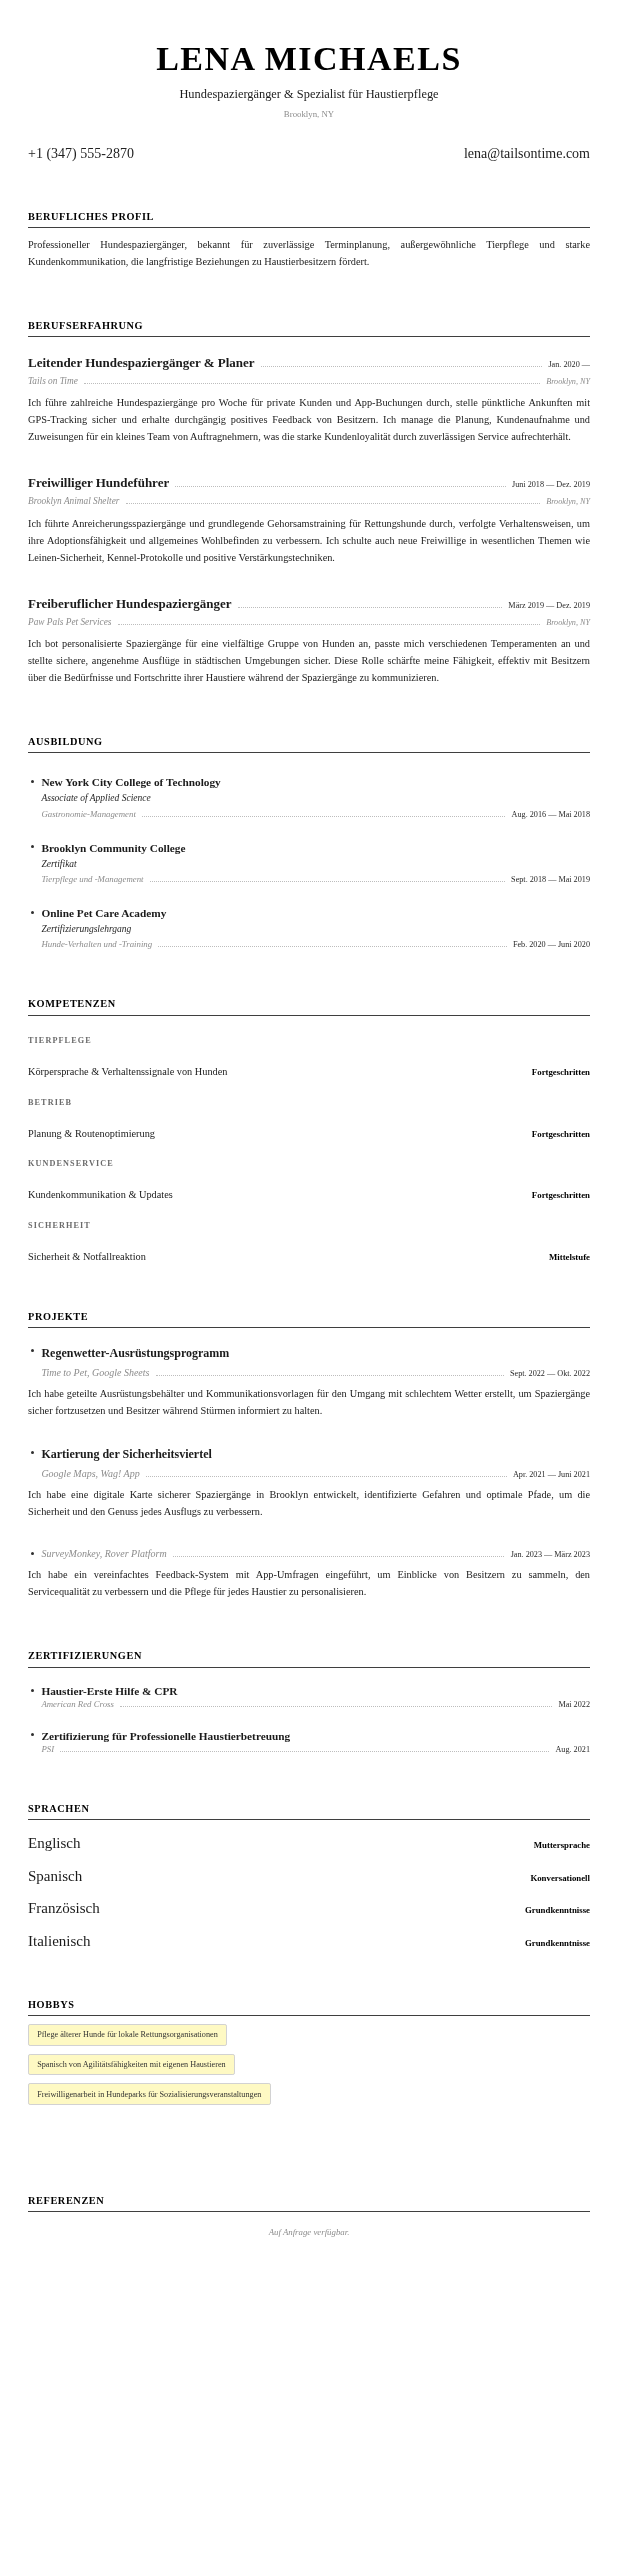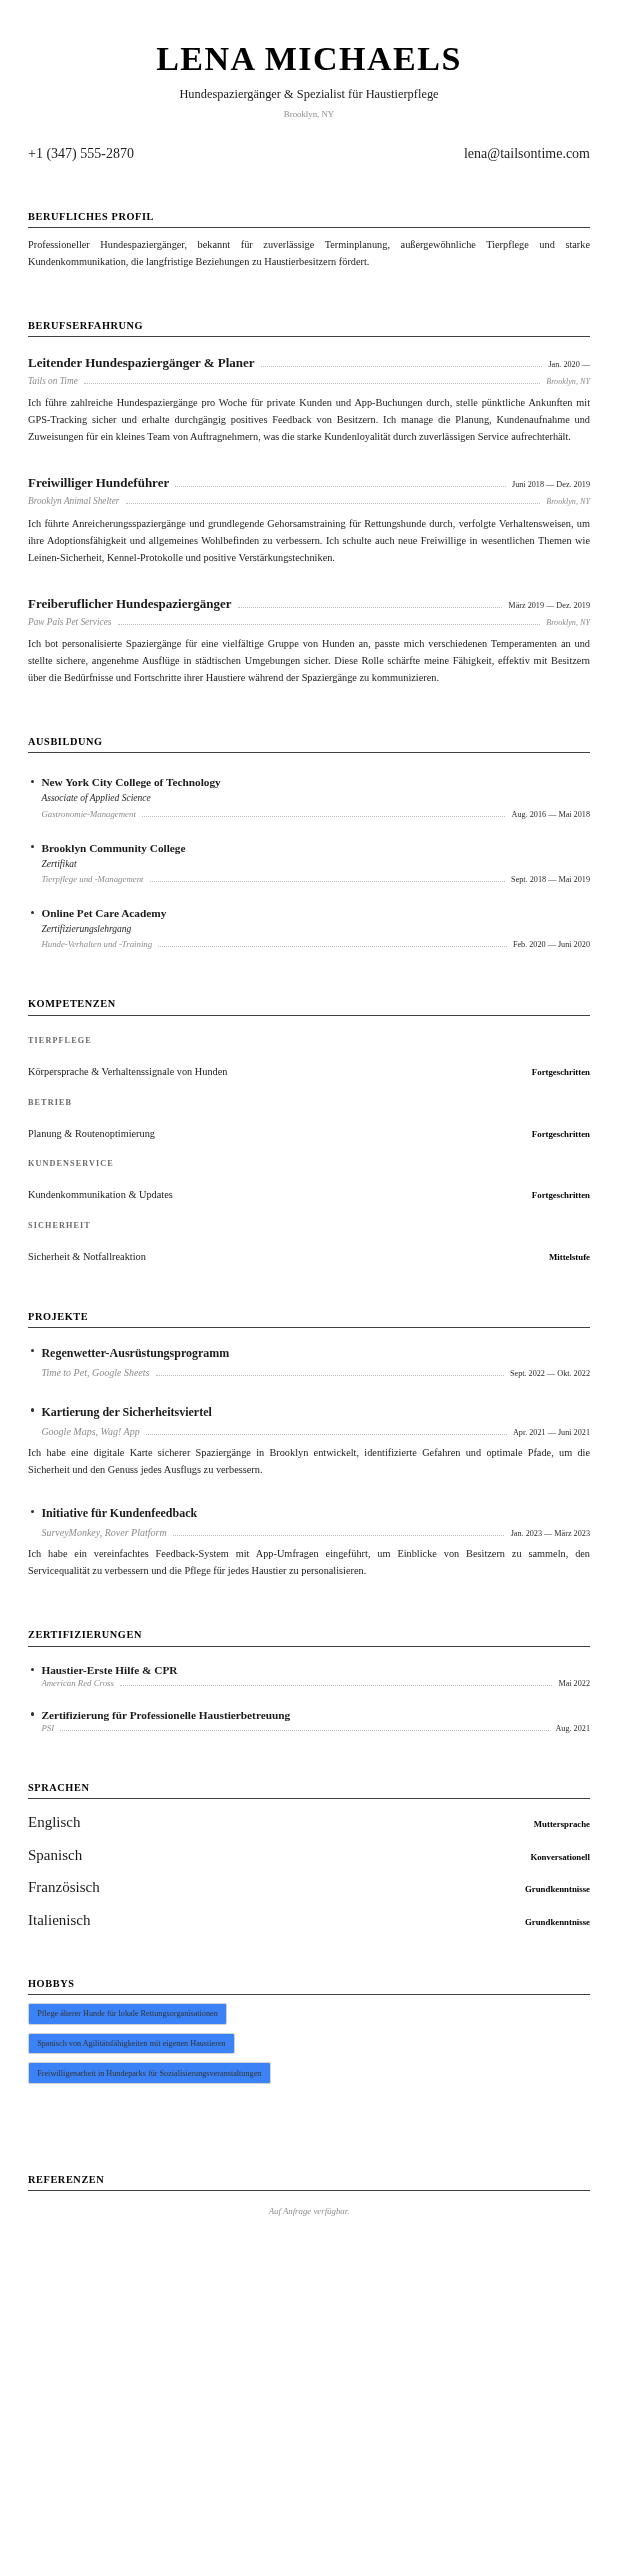--- a/index.html
+++ b/index.html
@@ -66,21 +66,21 @@
   .cert + .cert { margin-top: 20.6px; }
   .cert-title { font-size: 11.3px; font-weight: 700; }
   .issuer-row { margin-top: 2px; }
   .issuer { font-size: 8.8px; font-style: italic; color: #8c8c8c; }
 
   
   .lang-row { margin-top: 15.5px; display: flex; justify-content: space-between; align-items: baseline; }
   .lang-name { font-size: 15px; }
 
   
-  .chip { display: block; width: fit-content; margin-top: 8.2px; padding: 5.2px 8.2px; background: #3b82f6; border: 0.5px solid #d2d2d2; border-radius: 2.1px; font-size: 8.2px; color: #333; }
+  .chip { display: block; width: fit-content; margin-top: 8.2px; padding: 5.2px 8.2px; background: #fef9c3; border: 0.5px solid #d2d2d2; border-radius: 2.1px; font-size: 8.2px; color: #333; }
 
   
   .section-references { margin-top: 90px; }
   .refs-text { margin-top: 15.5px; text-align: center; font-style: italic; color: #8c8c8c; font-size: 8.8px; }
 </style>
 </head>
 <body>
 
 <div class="page">
 
@@ -224,39 +224,39 @@
     <div class="proj">
       <div class="bulleted">
         <span class="bullet"></span>
         <div class="proj-title">Regenwetter-Ausrüstungsprogramm</div>
         <div class="row tools-row">
           <span class="tools">Time to Pet, Google Sheets</span>
           <span class="leader"></span>
           <span class="dates">Sept. 2022 — Okt. 2022</span>
         </div>
       </div>
+      <p class="desc">Ich habe geteilte Ausrüstungsbehälter und Kommunikationsvorlagen für den Umgang mit schlechtem Wetter erstellt, um Spaziergänge sicher fortzusetzen und Besitzer während Stürmen informiert zu halten.</p>
     </div>
 
     <div class="proj">
       <div class="bulleted">
         <span class="bullet"></span>
         <div class="proj-title">Kartierung der Sicherheitsviertel</div>
         <div class="row tools-row">
           <span class="tools">Google Maps, Wag! App</span>
           <span class="leader"></span>
           <span class="dates">Apr. 2021 — Juni 2021</span>
         </div>
       </div>
       <p class="desc">Ich habe eine digitale Karte sicherer Spaziergänge in Brooklyn entwickelt, identifizierte Gefahren und optimale Pfade, um die Sicherheit und den Genuss jedes Ausflugs zu verbessern.</p>
     </div>
 
     <div class="proj">
       <div class="bulleted">
         <span class="bullet"></span>
-        <div class="proj-title">Initiative für Kundenfeedback</div>
         <div class="row tools-row">
           <span class="tools">SurveyMonkey, Rover Platform</span>
           <span class="leader"></span>
           <span class="dates">Jan. 2023 — März 2023</span>
         </div>
       </div>
       <p class="desc">Ich habe ein vereinfachtes Feedback-System mit App-Umfragen eingeführt, um Einblicke von Besitzern zu sammeln, den Servicequalität zu verbessern und die Pflege für jedes Haustier zu personalisieren.</p>
     </div>
   </div>
 

